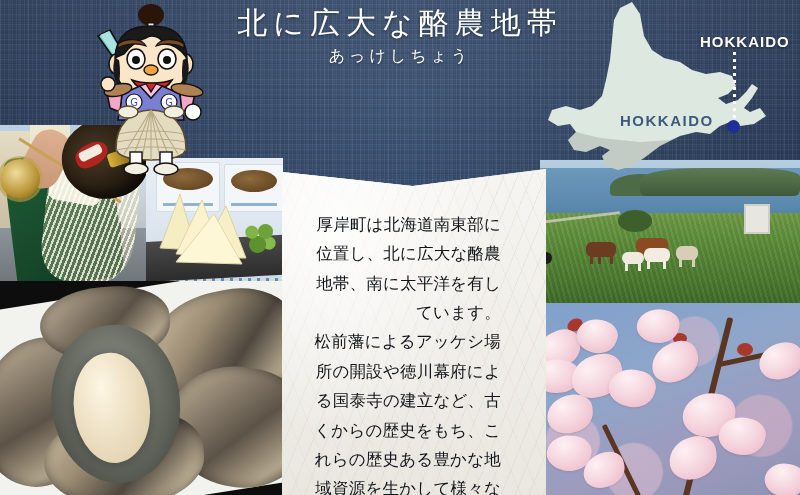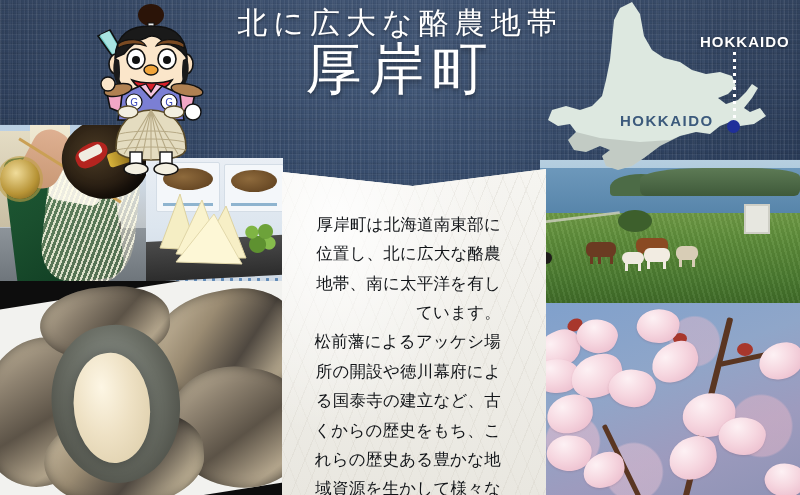--- a/index.html
+++ b/index.html
@@ -388,21 +388,21 @@
 
       <rect x="42" y="150" width="12" height="14" fill="#fff" stroke="#111" stroke-width="1.4"></rect>
       <rect x="72" y="150" width="12" height="14" fill="#fff" stroke="#111" stroke-width="1.4"></rect>
       <ellipse cx="48" cy="167" rx="12" ry="6" fill="#f3efe0" stroke="#111" stroke-width="1.4"></ellipse>
       <ellipse cx="78" cy="167" rx="12" ry="6" fill="#f3efe0" stroke="#111" stroke-width="1.4"></ellipse>
     </svg>
   </div>
 
   <div class="hdr">
     <div class="hdr-tag">北に広大な酪農地帯</div>
-    <div class="hdr-name">厚岸町</div>
+    <div class="hdr-kana">あっけしちょう</div>
   </div>
 
   <div class="panel">
     <div class="panel-text">厚岸町は北海道南東部に位置し、北に広大な酪農地帯、南に太平洋を有しています。
 松前藩によるアッケシ場所の開設や徳川幕府による国泰寺の建立など、古くからの歴史をもち、これらの歴史ある豊かな地域資源を生かして様々な特産品が生産されています。</div>
   </div>
 
 </div>
 
 </body></html>

